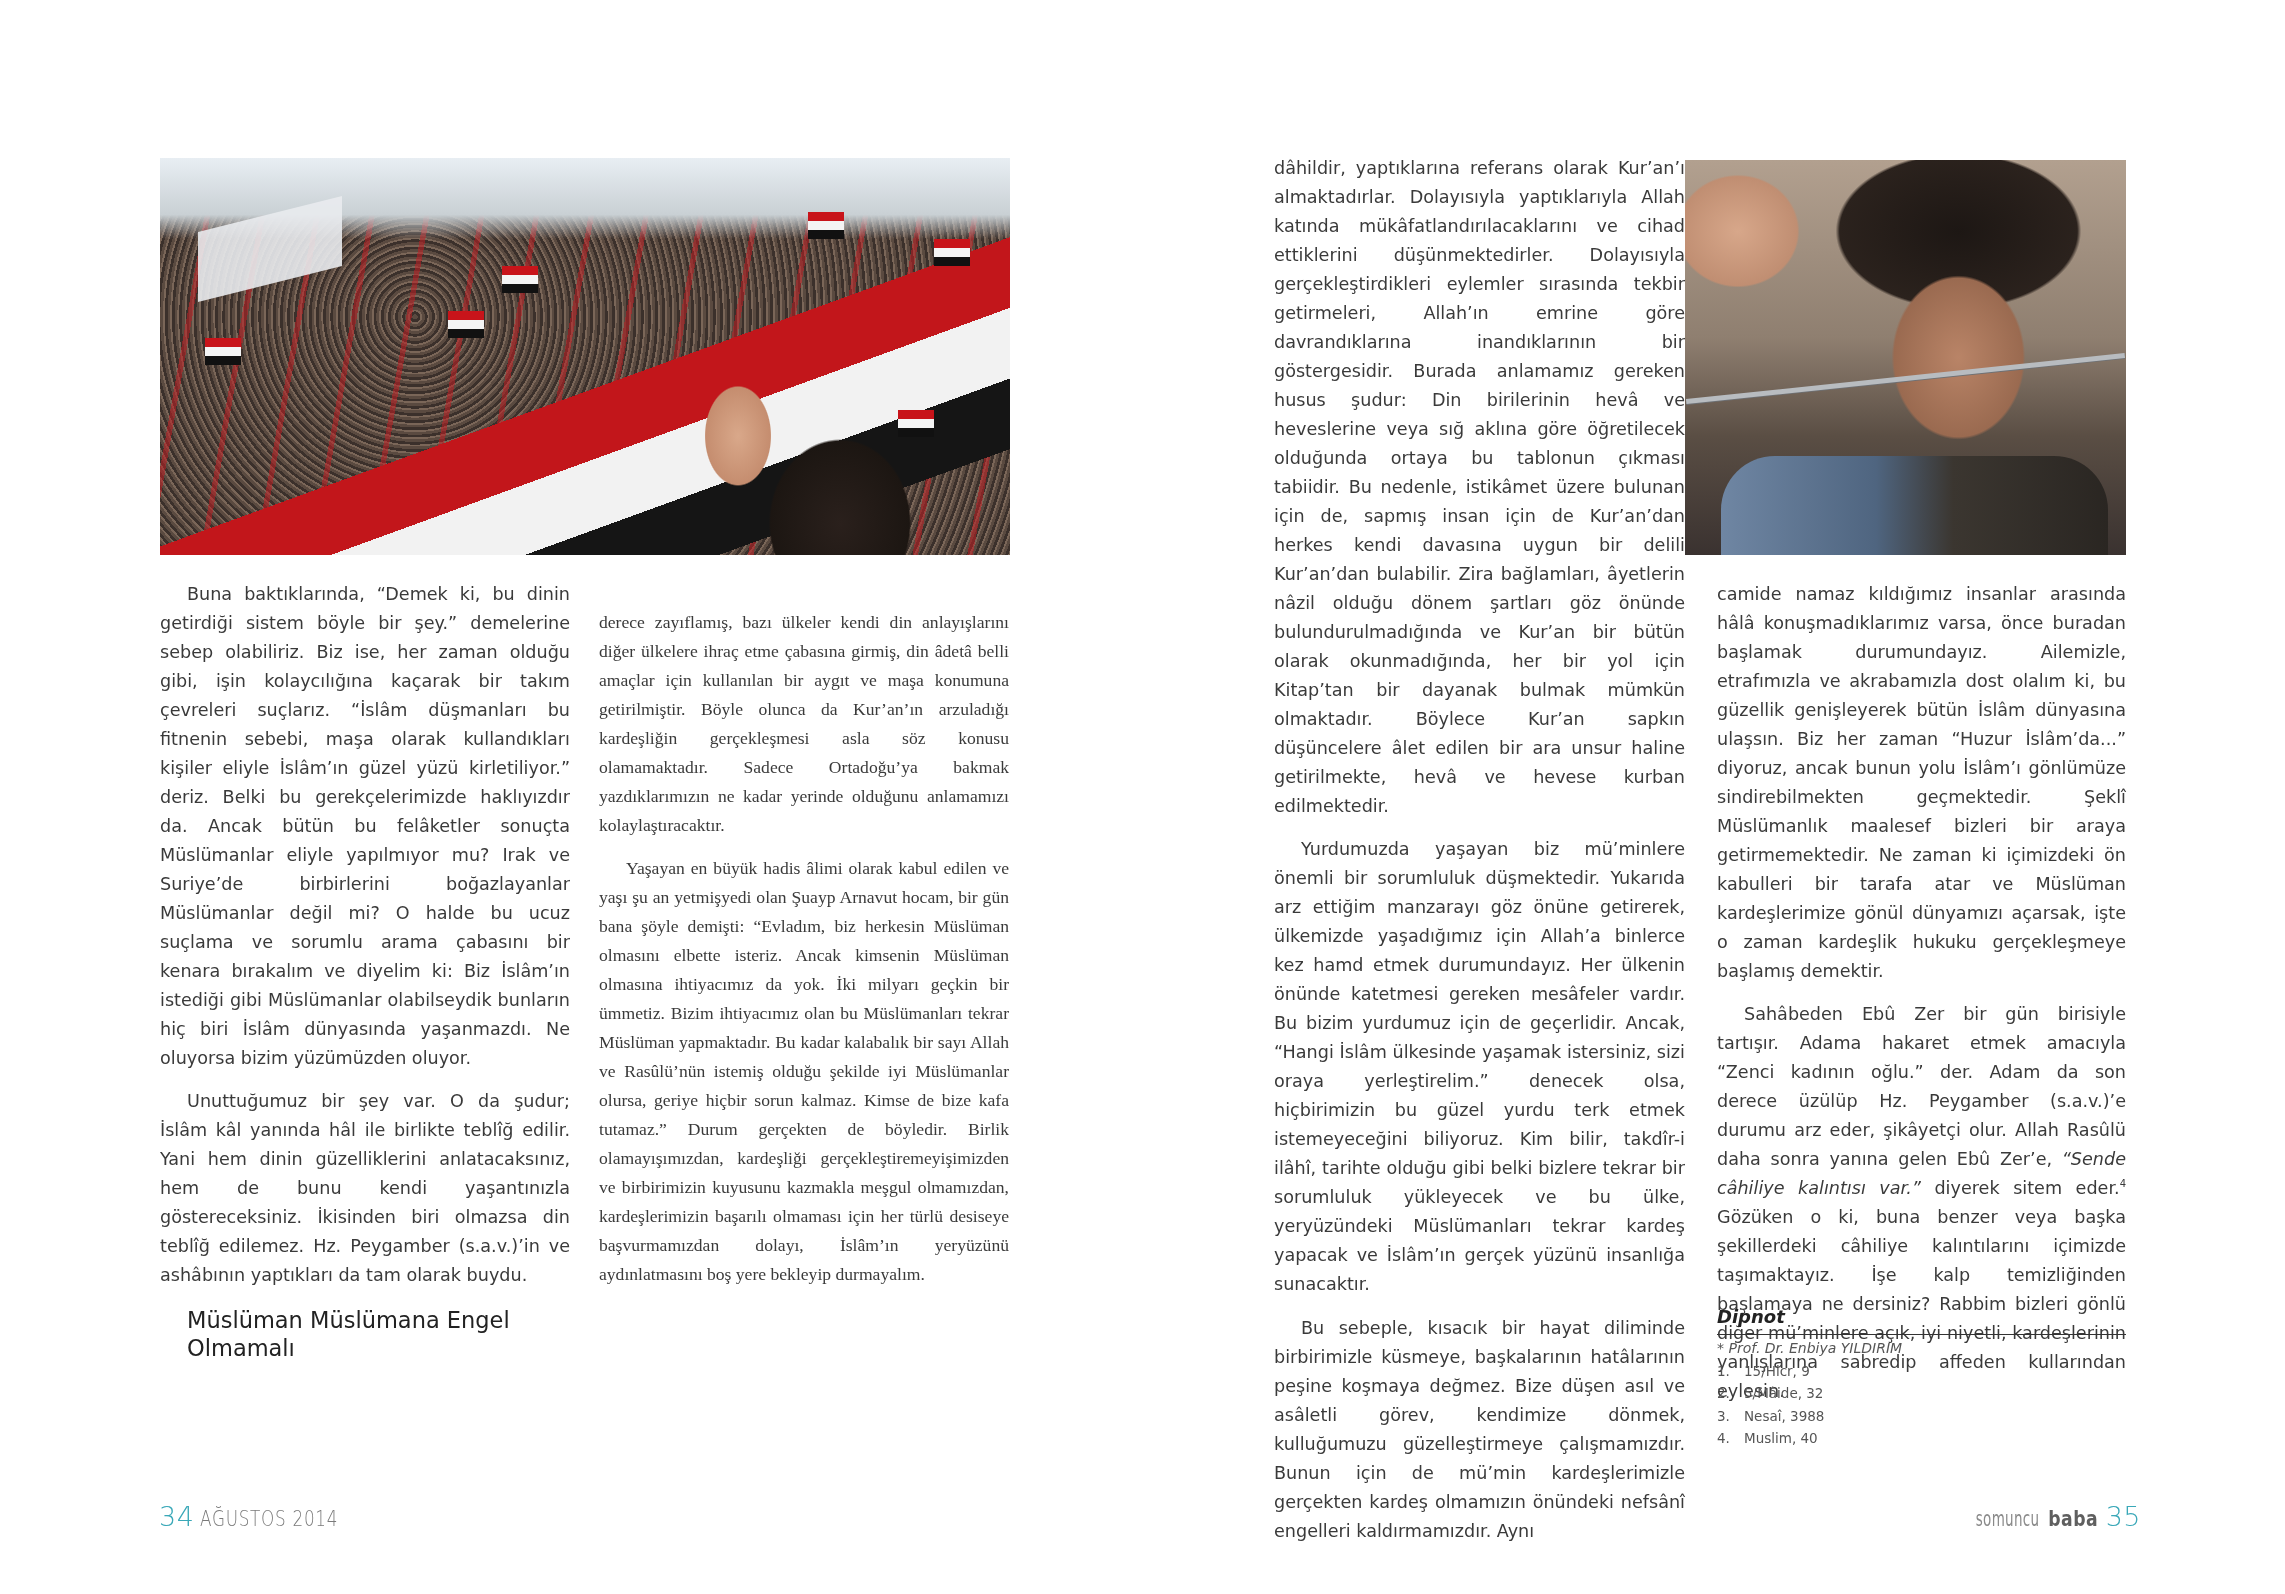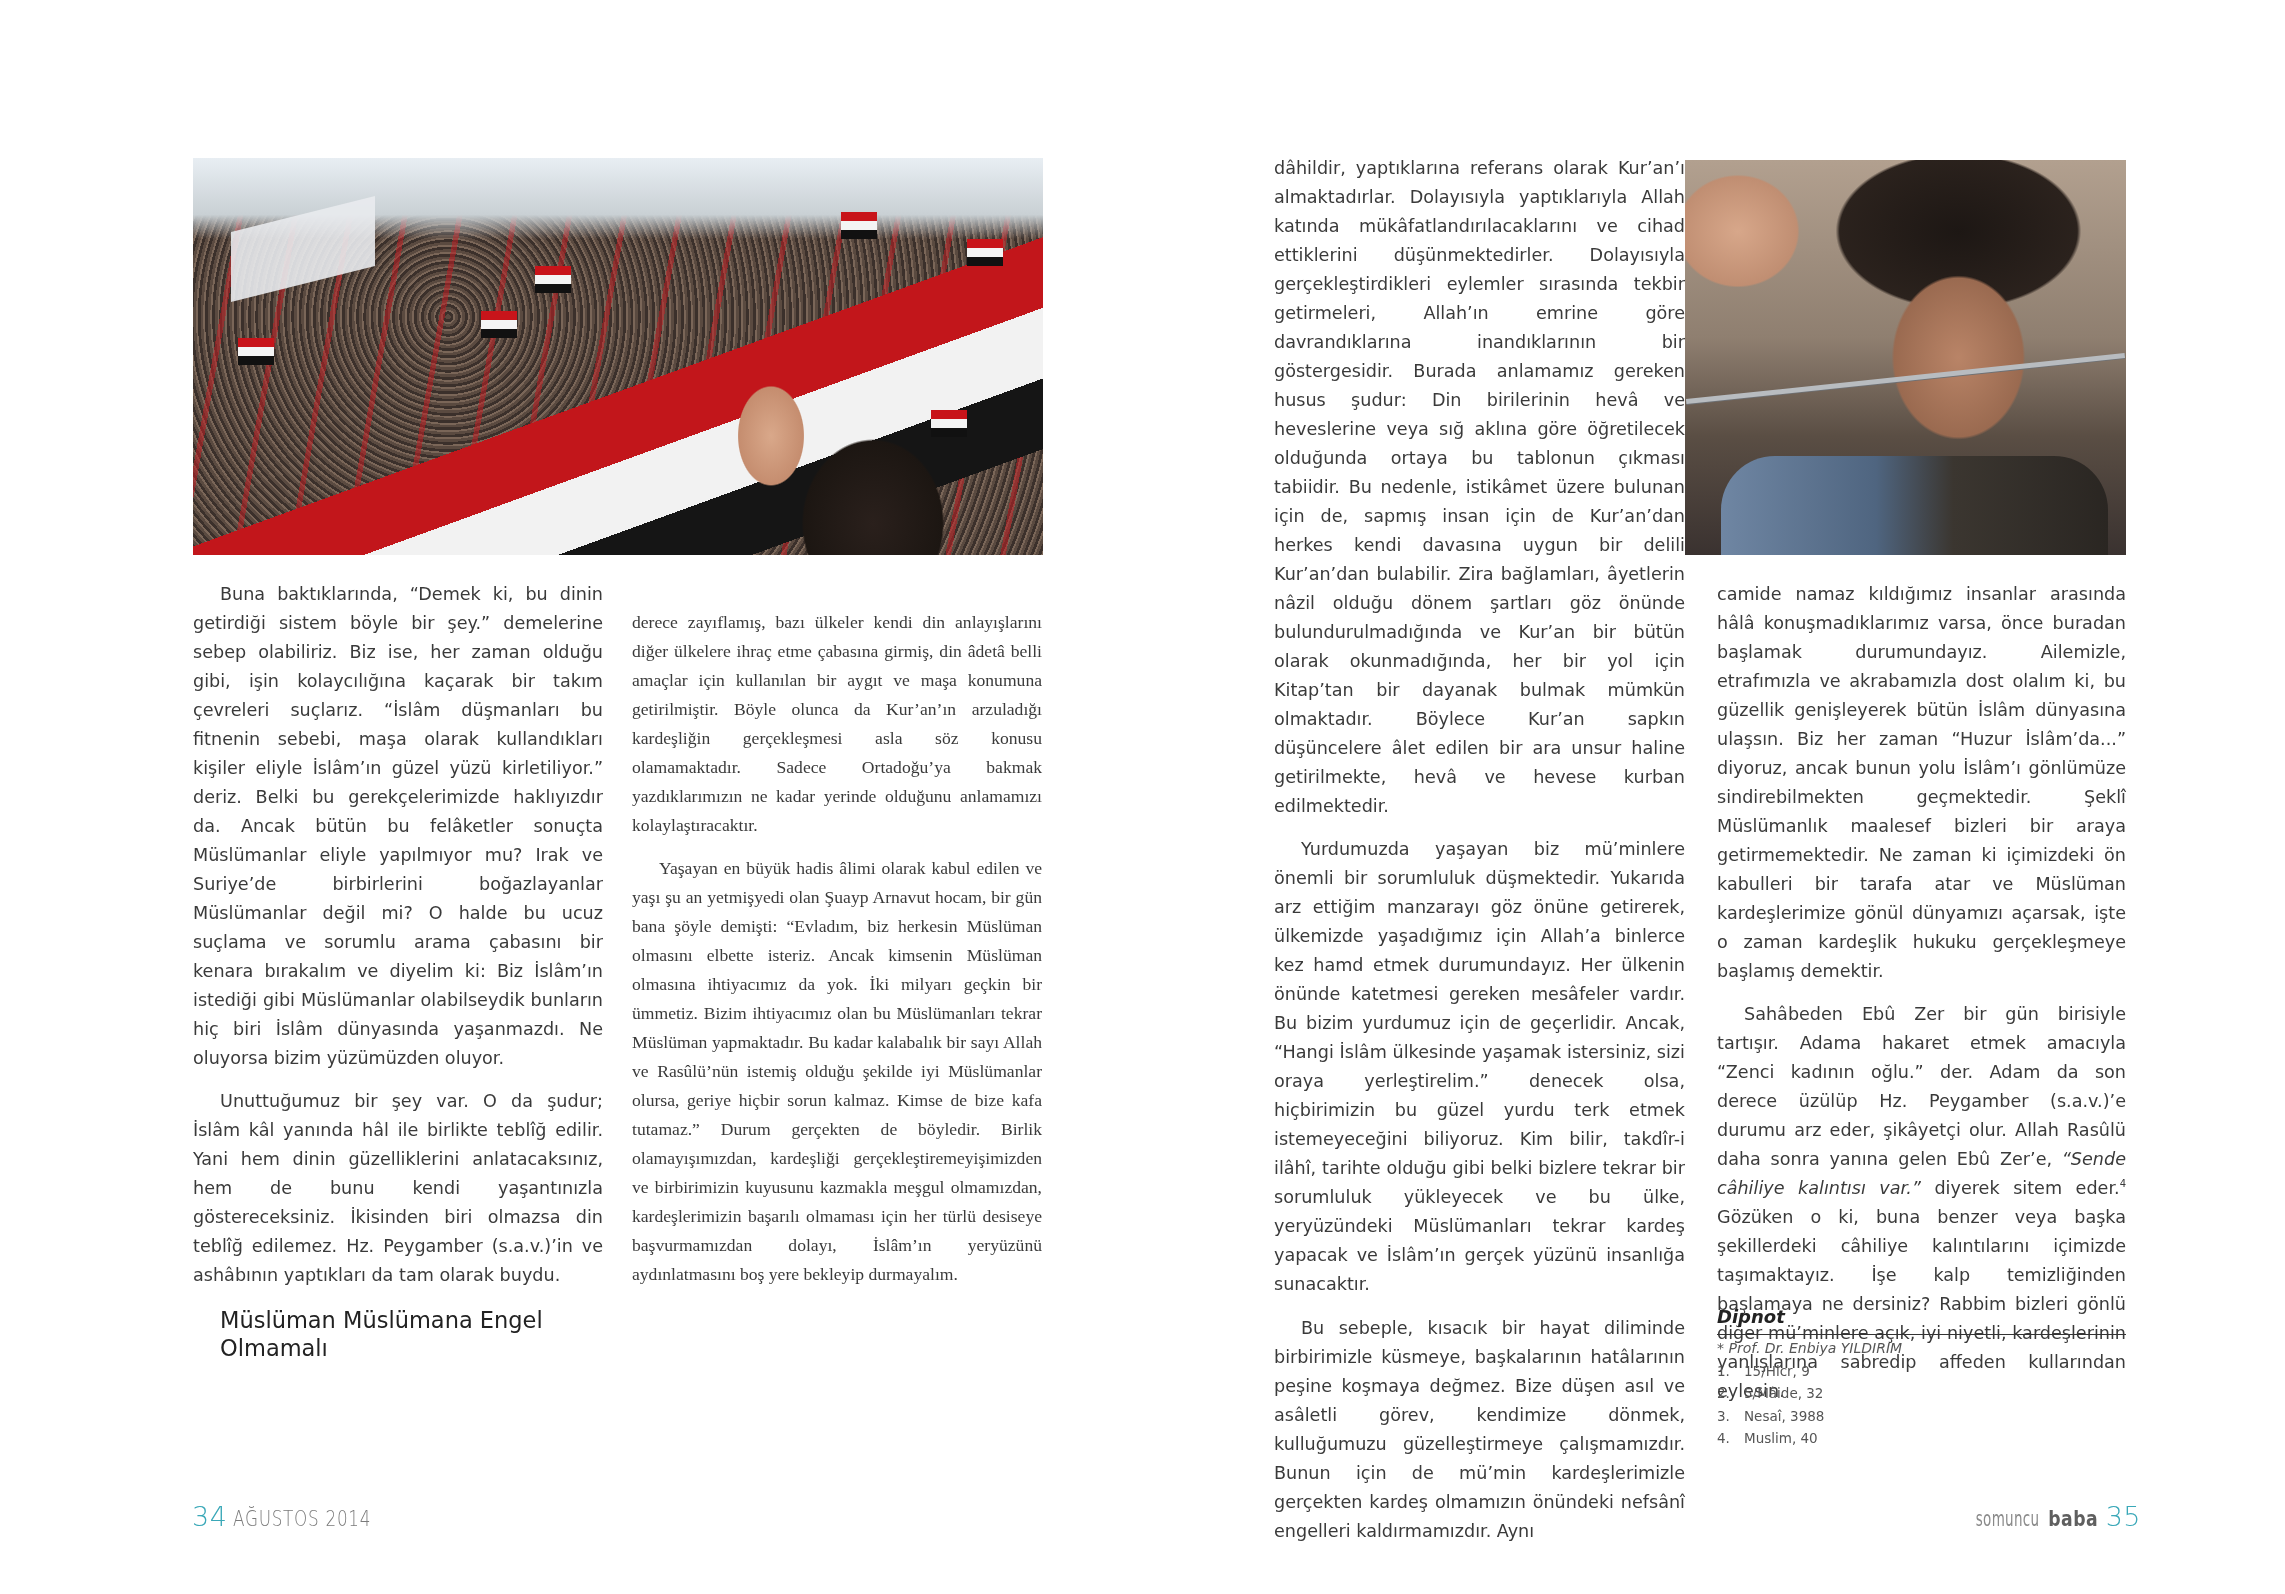--- a/index.html
+++ b/index.html
@@ -2,21 +2,21 @@
 <html style="font-size:14.4px"><head>
 <meta charset="utf-8">
 <style>
   html, body { margin: 0; padding: 0; background: #ffffff; }
   body {
     width: 2285px; height: 1595px; position: relative; overflow: hidden;
     font-family: "DejaVu Sans", "Liberation Sans", sans-serif;
     color: #333333;
   }
   .page { position: absolute; top: 0; height: 1595px; }
-  .page-left { left: 0; width: 1143px; margin-left: 33px; }
+  .page-left { left: 0; width: 1143px; }
   .page-right { left: 1143px; width: 1142px; }
 
   .photo { position: absolute; overflow: hidden; }
   .photo-crowd {
     left: 160px; top: 158px; width: 850px; height: 397px;
     background:
       radial-gradient(ellipse 54px 81px at 68% 70%, #d9a88a 0%, #c58d6f 60%, transparent 62%),
       radial-gradient(ellipse 99px 117px at 80% 92%, #2a201c 0%, #1c1612 70%, transparent 72%),
       linear-gradient(160deg, transparent 55%, #c2161b 55%, #c2161b 65%, #f2f2f2 65%, #f2f2f2 75%, #151515 75%, #151515 85%, transparent 85%),
       repeating-linear-gradient(100deg, rgba(190,30,35,0.55) 0 5.4px, transparent 5.4px 54px),

